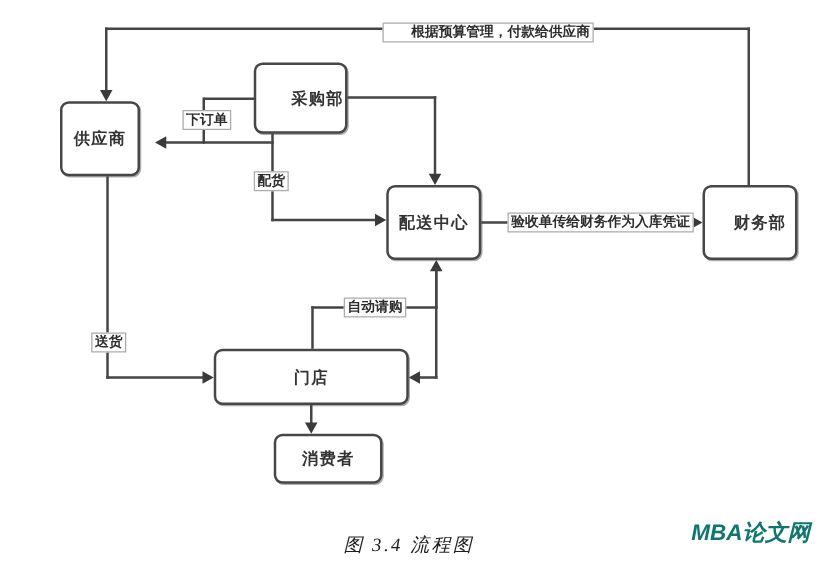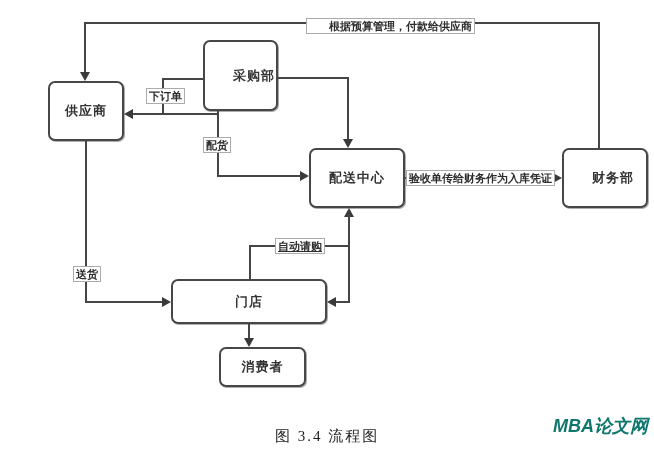--- a/index.html
+++ b/index.html
@@ -39,21 +39,21 @@
     border:1px solid #ababab;
     padding:0 2px;
     font-size:11px;line-height:14px;font-weight:700;
     color:#2d2d2d;white-space:nowrap;
   }
   
   .caption{
     position:absolute;left:0;right:0;top:427px;
     text-align:center;
     font-family:"Liberation Serif","DejaVu Serif",serif;
-    font-size:15px;color:#1e1e1e;letter-spacing:2px;
+    font-size:15px;color:#1e1e1e;letter-spacing:2px;font-style:italic;
   }
   
   .wm-name{
     position:absolute;right:6px;top:414px;
     font-size:18px;font-weight:700;font-style:italic;
     color:#0f766e;letter-spacing:0;
   }
   .wm-url{
     position:absolute;right:4px;top:436px;
     font-size:12px;font-style:italic;font-weight:600;
@@ -101,42 +101,42 @@
   <div class="vline" style="left:348px;top:216px;height:31px;"></div>
   <div class="arr up" style="left:344px;top:208px;"></div>
 
   <div class="vline" style="left:348px;top:214px;height:89px;"></div>
   <div class="hline" style="left:334px;top:301px;width:16px;"></div>
   <div class="arr left" style="left:327px;top:297px;"></div>
 
   <div class="vline" style="left:248px;top:324px;height:16px;"></div>
   <div class="arr down" style="left:244px;top:338px;"></div>
 
-  <div class="node" style="left:48px;top:81px;width:76px;height:60px;">供应商</div>
+  <div class="node" style="left:48px;top:81px;width:64px;height:60px;">供应商</div>
 
-  <div class="node" style="left:203px;top:40px;width:75px;height:71px;padding-left:27px;">采购部</div>
+  <div class="node" style="left:203px;top:50px;width:75px;height:57px;padding-left:27px;">采购部</div>
 
-  <div class="node" style="left:309px;top:148px;width:96px;height:60px;">配送中心</div>
+  <div class="node" style="left:309px;top:148px;width:76px;height:60px;">配送中心</div>
 
-  <div class="node" style="left:562px;top:148px;width:86px;height:60px;padding-left:16px;">财务部</div>
+  <div class="node" style="left:562px;top:148px;width:76px;height:60px;padding-left:16px;">财务部</div>
 
   <div class="node" style="left:171px;top:279px;width:156px;height:45px;">门店</div>
 
   <div class="node" style="left:205px;top:347px;width:87px;height:40px;margin-left:14px;">消费者</div>
 
   <span class="elabel" style="left:306px;top:18px;padding-left:22px;">根据预算管理，付款给供应商</span>
 
   <span class="elabel" style="left:146px;top:88px;">下订单</span>
 
   <span class="elabel" style="left:203px;top:137px;">配货</span>
 
   <span class="elabel" style="left:406px;top:170px;">验收单传给财务作为入库凭证</span>
 
   <span class="elabel" style="left:73px;top:266px;">送货</span>
 
-  <span class="elabel" style="left:275px;top:238px;text-decoration:underline;">自动请购</span>
+  <span class="elabel" style="left:275px;top:238px;">自动请购</span>
 
 
   <div class="caption">图 3.4 流程图</div>
 
   <div class="wm-name">MBA论文网</div>
 
 </div>
 
 </body></html>

